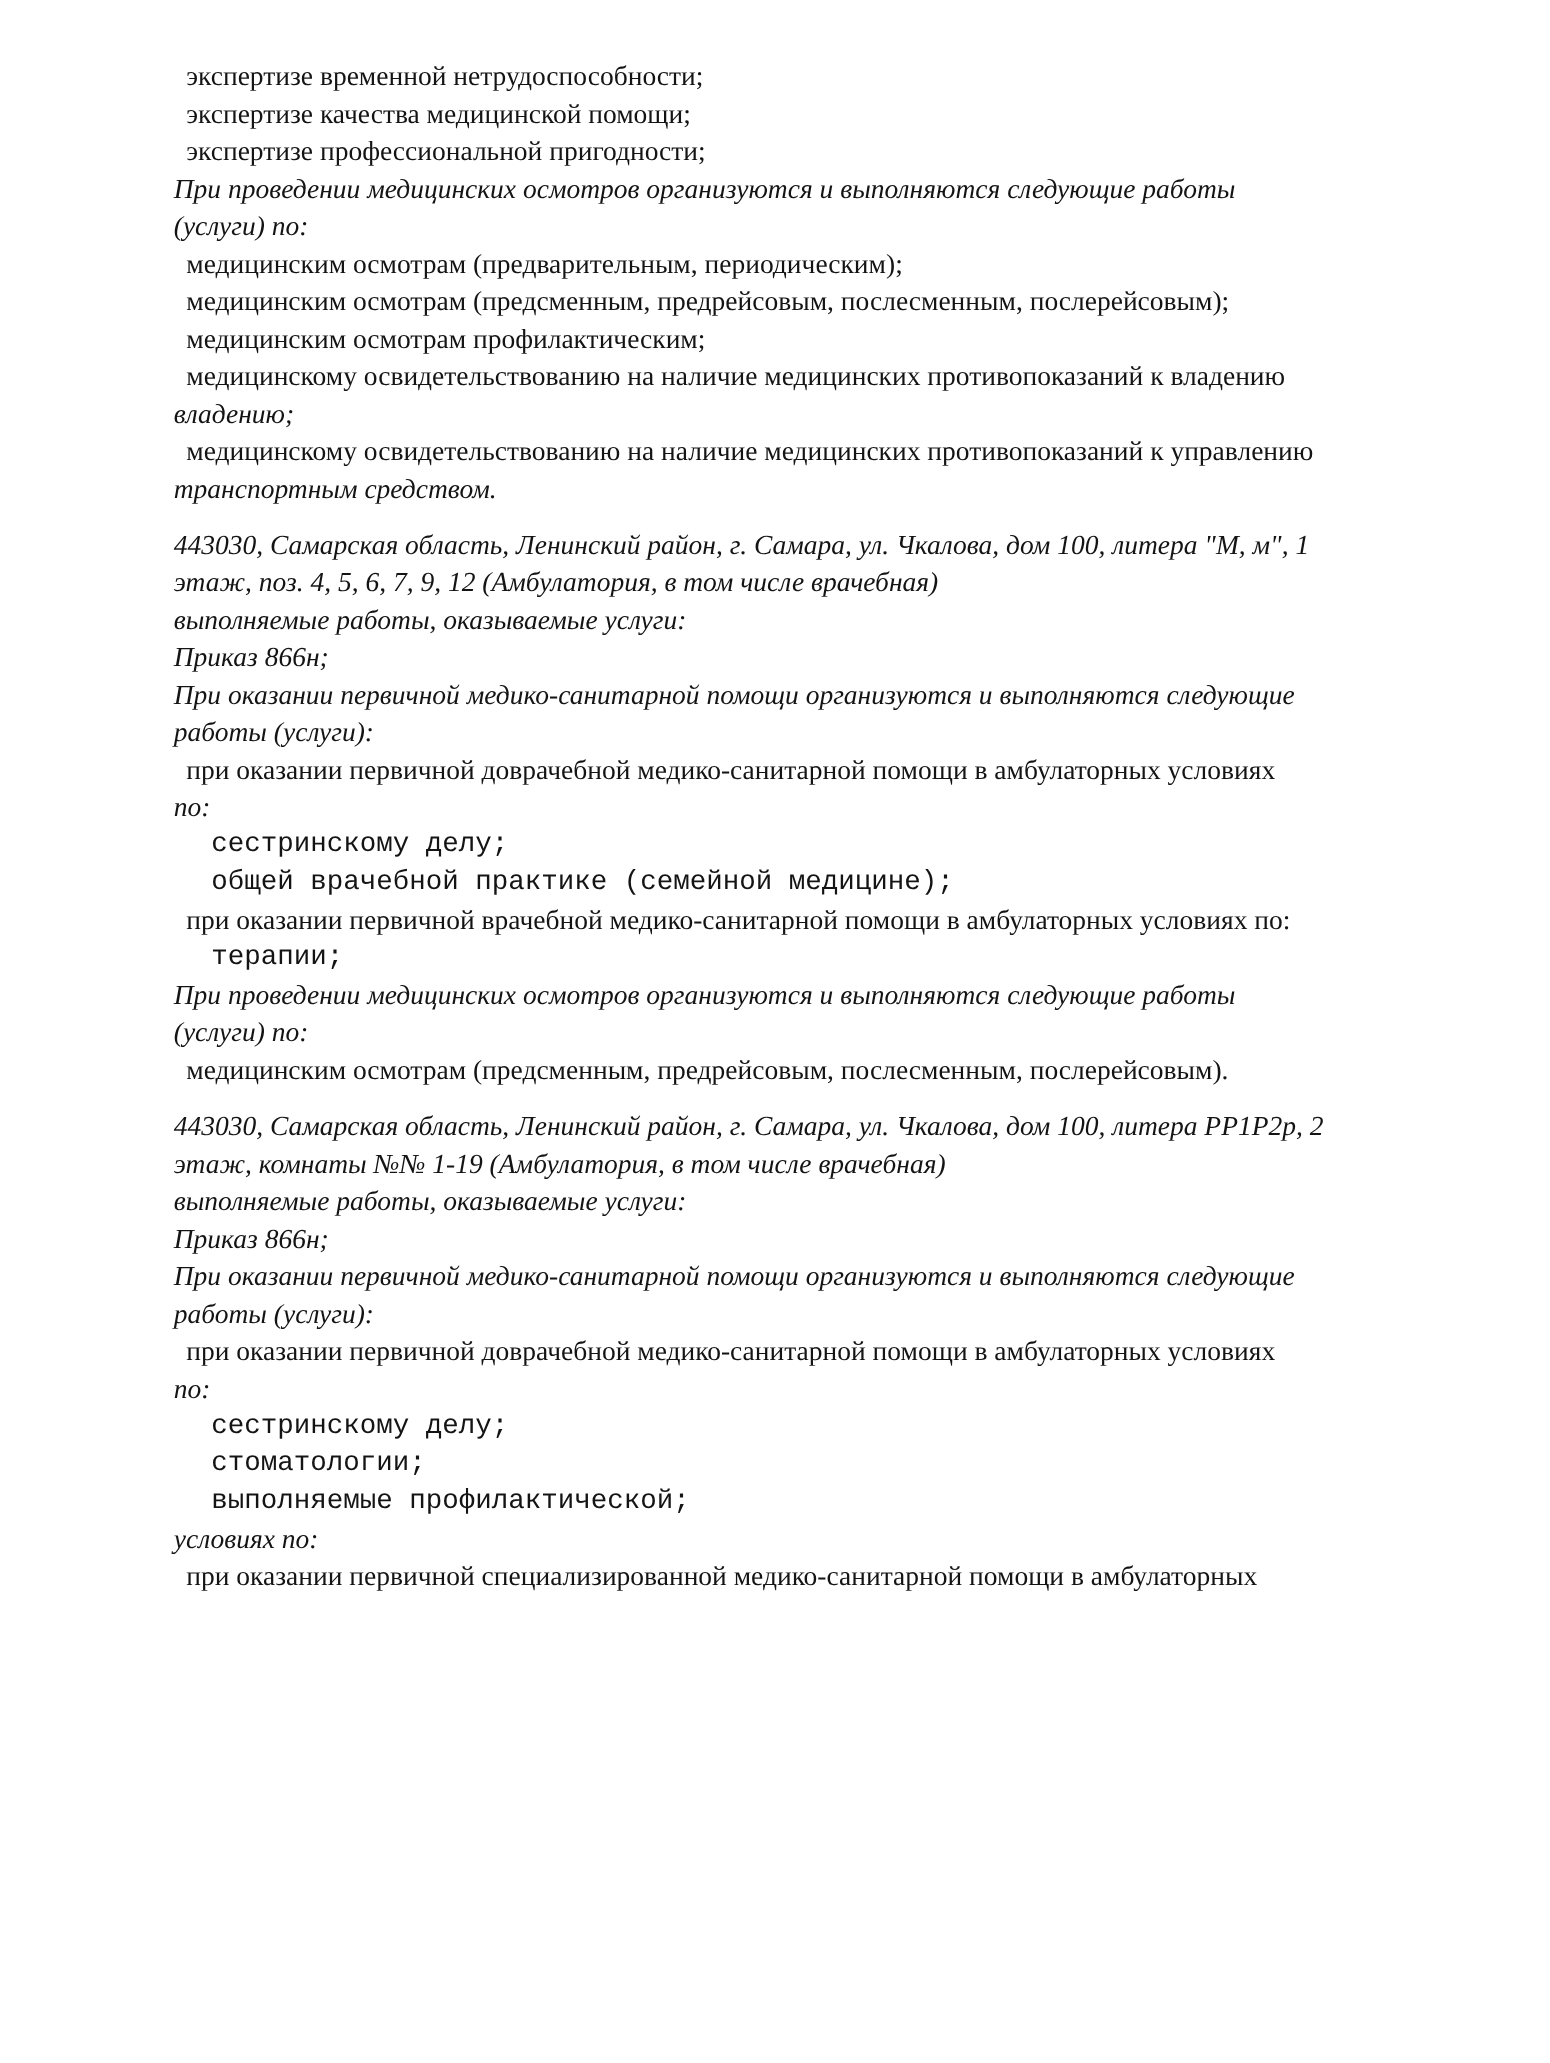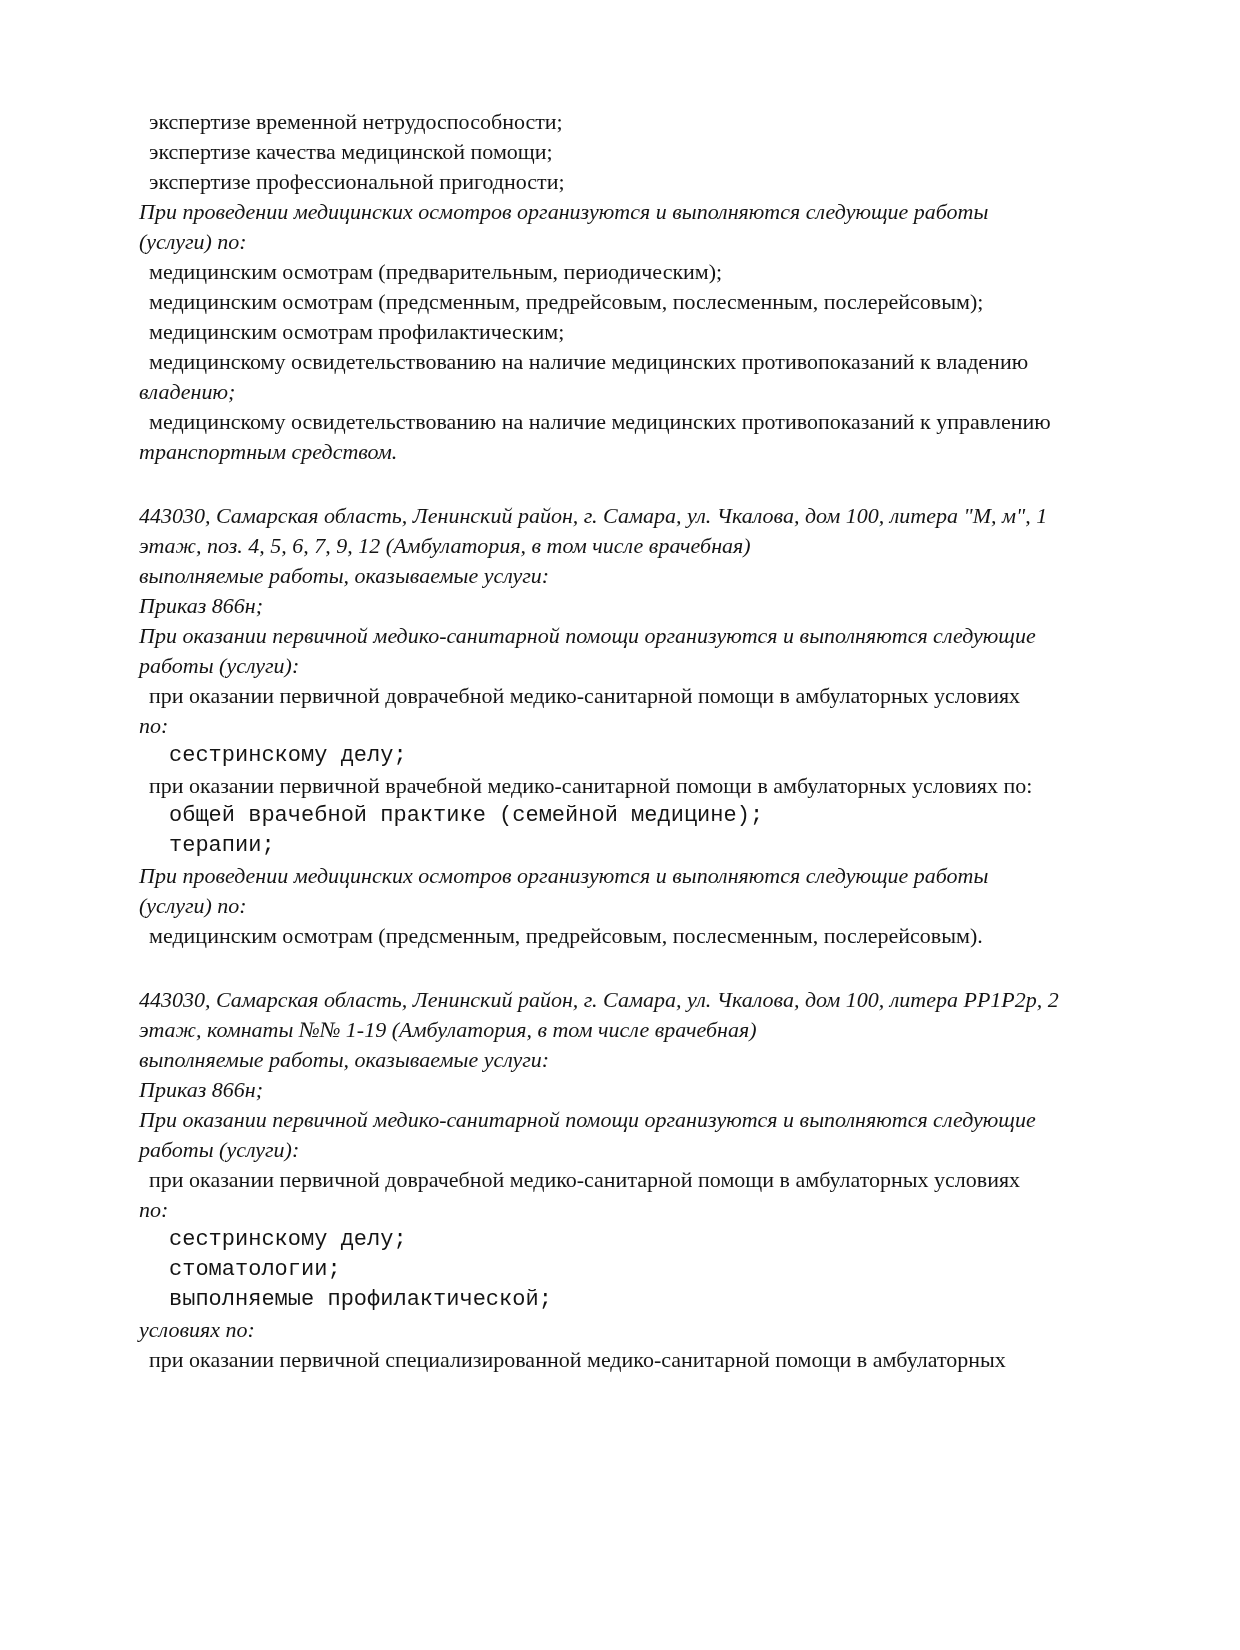--- a/index.html
+++ b/index.html
@@ -13,25 +13,25 @@
     font-family: "Liberation Serif", "DejaVu Serif", serif;
     font-size: 22px;
     line-height: 30px;
     color: #141414;
     overflow: hidden;
   }
   .page {
     box-sizing: border-box;
     width: 990px;
     height: 1650px;
-    padding: 107px 65px 0 139px;
+    padding: 46px 65px 0 139px;
     background: #ffffff;
   }
   .block + .block {
-    margin-top: 34px; 
+    margin-top: 15px; 
   }
   .line {
     height: 30px;
     white-space: pre;
   }
   .ind-0 { padding-left: 0; font-style: italic; }
   .ind-1 { padding-left: 10px; }
   .ind-2 { padding-left: 30px; font-family: Liberation Mono, monospace; }
 </style>
 </head>
@@ -87,24 +87,24 @@
           <div class="line ind-0">работы (услуги):</div>
         </div>
         <div class="paragraph">
           <div class="line ind-1">при оказании первичной доврачебной медико-санитарной помощи в амбулаторных условиях</div>
           <div class="line ind-0">по:</div>
         </div>
         <div class="paragraph">
           <div class="line ind-2">сестринскому делу;</div>
         </div>
         <div class="paragraph">
-          <div class="line ind-1">при оказании первичной врачебной медико-санитарной помощи в амбулаторных условиях по:</div>
+          <div class="line ind-2">общей врачебной практике (семейной медицине);</div>
         </div>
         <div class="paragraph">
-          <div class="line ind-2">общей врачебной практике (семейной медицине);</div>
+          <div class="line ind-1">при оказании первичной врачебной медико-санитарной помощи в амбулаторных условиях по:</div>
         </div>
         <div class="paragraph">
           <div class="line ind-2">терапии;</div>
         </div>
         <div class="paragraph">
           <div class="line ind-0">При проведении медицинских осмотров организуются и выполняются следующие работы</div>
           <div class="line ind-0">(услуги) по:</div>
         </div>
         <div class="paragraph">
           <div class="line ind-1">медицинским осмотрам (предсменным, предрейсовым, послесменным, послерейсовым).</div>

